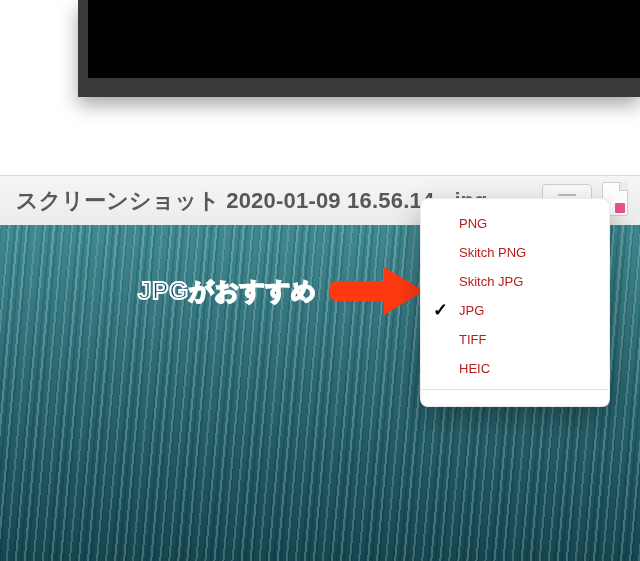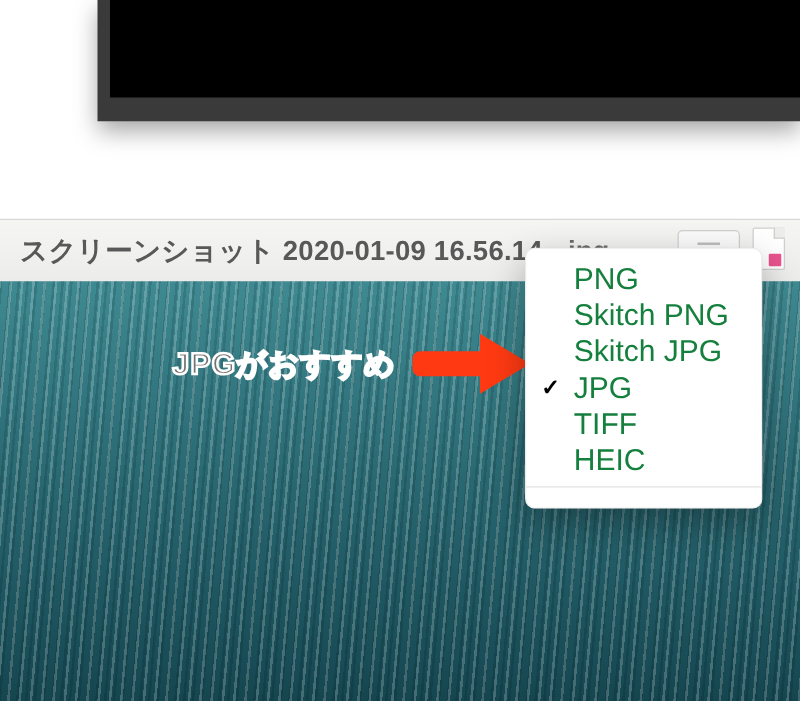--- a/index.html
+++ b/index.html
@@ -21,30 +21,30 @@
   .docicon:before{content:"";position:absolute;right:-1px;top:-1px;width:8px;height:8px;background:#ececeb;border-left:1px solid #cfcfce;border-bottom:1px solid #cfcfce}
   .docicon .dot{position:absolute;right:2px;bottom:2px;width:10px;height:10px;background:#e9548f;border-radius:1px}
   
   .water{position:absolute;left:0;top:225px;width:640px;height:336px;
     background:
       repeating-linear-gradient(275deg, rgba(255,255,255,.20) 0 2px, rgba(255,255,255,0) 2px 9px),
       repeating-linear-gradient(95deg, rgba(0,0,0,.12) 0 2px, rgba(0,0,0,0) 2px 7px),
       linear-gradient(#3f8a92,#2c6d76 40%,#1e5660 75%,#154650);
     overflow:hidden}
   
-  .anno{position:absolute;left:138px;top:275px;font-size:24px;font-weight:900;color:#737373;
+  .anno{position:absolute;left:138px;top:275px;font-size:24px;font-weight:900;color:#0c4a6e;
     -webkit-text-stroke:2px #fff;letter-spacing:1px}
   
   .arrow{position:absolute;left:330px;top:267px;width:96px;height:48px}
   .arrow .shaft{position:absolute;left:0;top:14px;width:60px;height:20px;background:#ff3a12;border-radius:6px 0 0 6px}
   .arrow .head{position:absolute;left:54px;top:0;width:0;height:0;border-top:24px solid transparent;border-bottom:24px solid transparent;border-left:40px solid #ff3a12}
   
   .menu{position:absolute;left:420px;top:198px;width:188px;background:#fff;border-radius:8px;
     box-shadow:0 12px 30px rgba(0,0,0,.30);padding:10px 0;border:1px solid rgba(0,0,0,.08)}
-  .menu .item{position:relative;height:29px;line-height:29px;font-size:24px;color:#15803d;padding-left:38px;cursor:default}
+  .menu .item{position:relative;height:29px;line-height:29px;font-size:13px;color:#b91c1c;padding-left:38px;cursor:default}
   .menu .item.check:before{content:"✓";position:absolute;left:12px;top:0;font-size:18px;font-weight:700;color:#000}
   .menu hr{border:none;border-top:1px solid #e2e2e2;margin:6px 0}
 </style>
 </head>
 <body>
 
 <div class="stage">
 
   <div class="top-frame">
     <div class="inner"></div>

